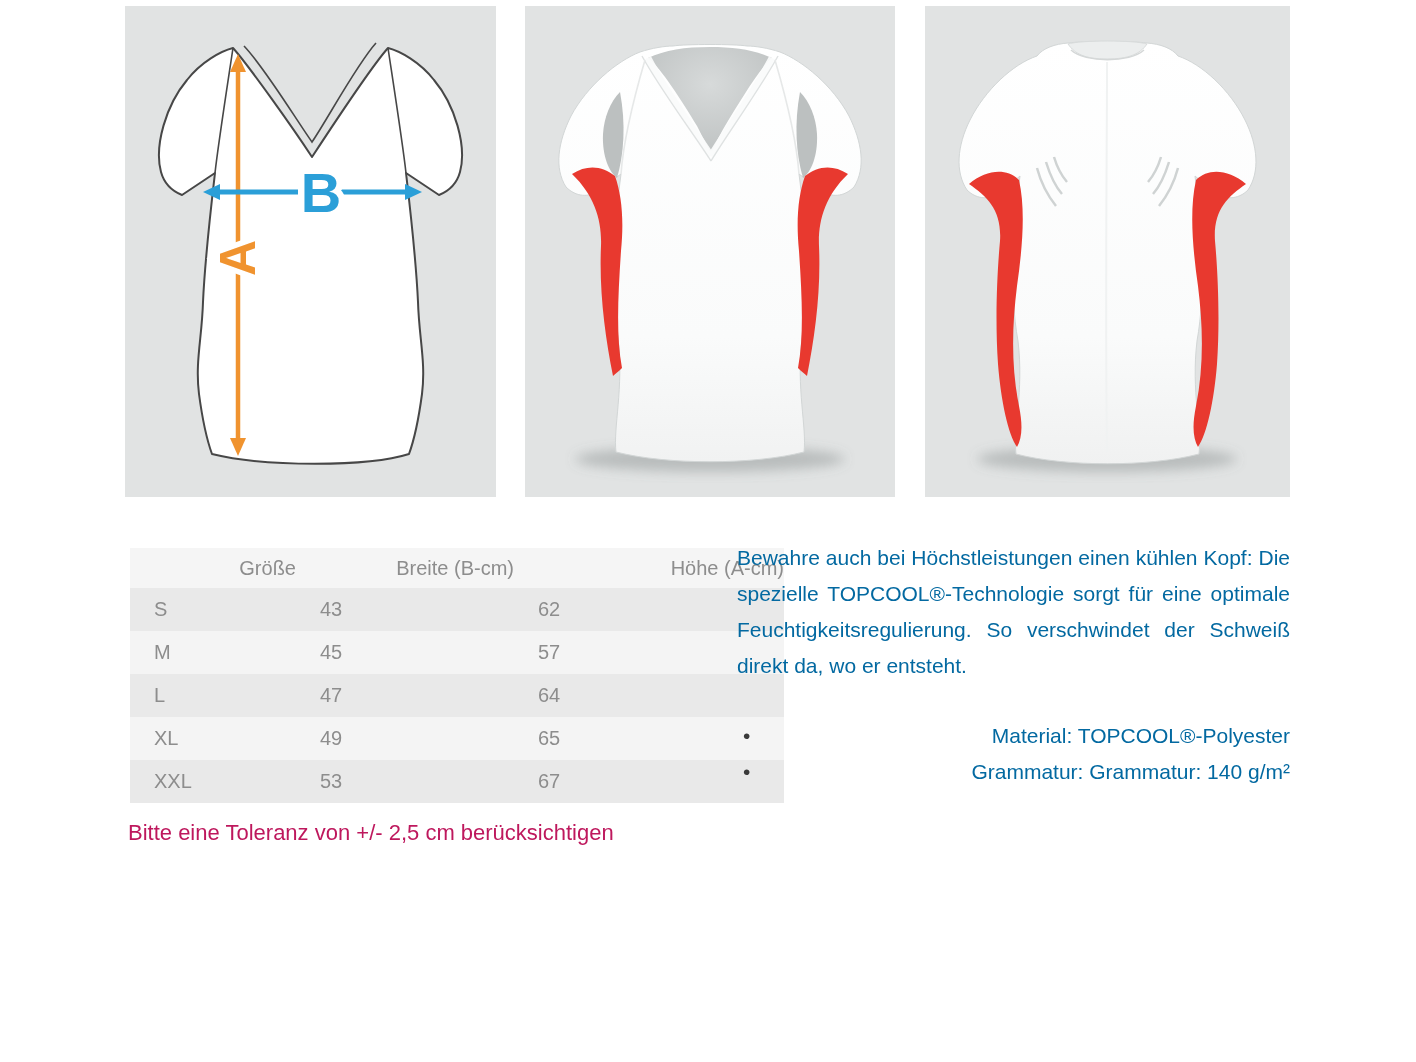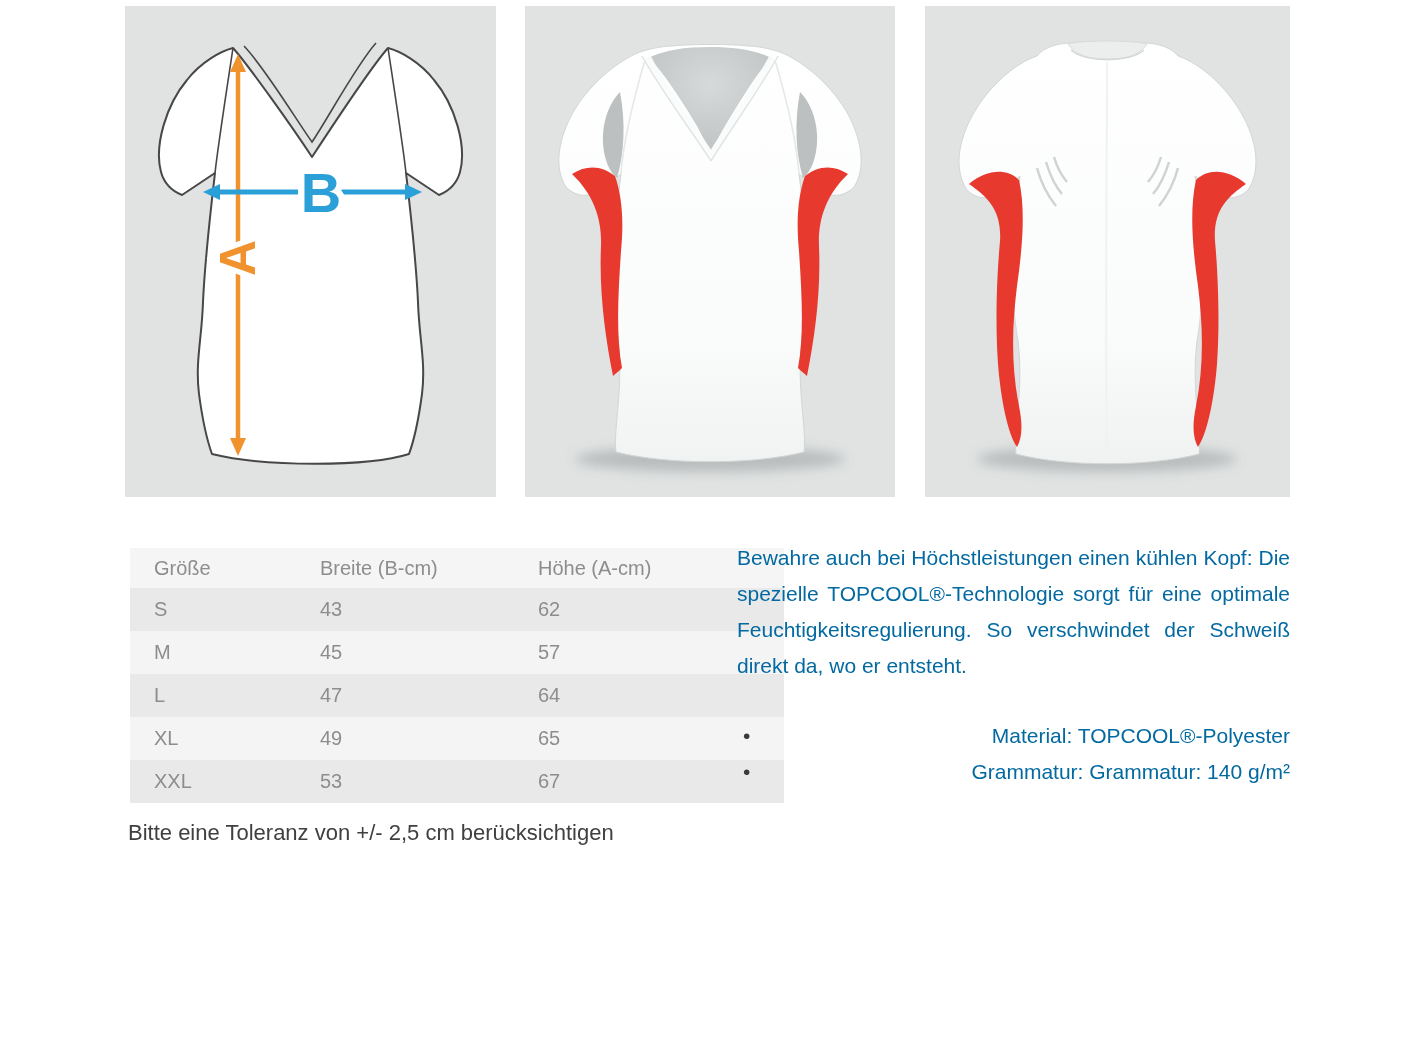--- a/index.html
+++ b/index.html
@@ -13,33 +13,33 @@
   #tile-front-photo{left:525px;width:370px;}
   #tile-back-photo{left:925px;width:365px;}
 
   
   .size-table{
     position:absolute;left:130px;top:548px;width:582px;
     border-collapse:collapse;table-layout:fixed;
     font-size:20px;color:#8d8d8d;
   }
   .size-table th{
-    font-weight:400;text-align:left;height:40px;
+    font-weight:400;text-align:right;height:40px;
     background:#f5f5f5;padding:0 0 0 24px;
   }
   .size-table td{height:43px;padding:0 0 0 24px;}
   .size-table tbody tr:nth-child(odd){background:#e9e9e9;}
   .size-table tbody tr:nth-child(even){background:#f4f4f4;}
   .size-table .c1{width:142px;}
   .size-table .c2{width:194px;}
   .size-table .c3{width:246px;}
 
   .tolerance{
     position:absolute;left:128px;top:820px;width:600px;
-    font-size:22px;color:#404040;
+    font-size:22px;color:#be185d;
   }
 
   
   .description{
     position:absolute;left:737px;top:540px;width:553px;
     font-size:21px;line-height:36px;color:#0369a1;
   }
   .description p{
     margin:0;text-align:justify;hyphens:manual;-webkit-hyphens:manual;
   }

